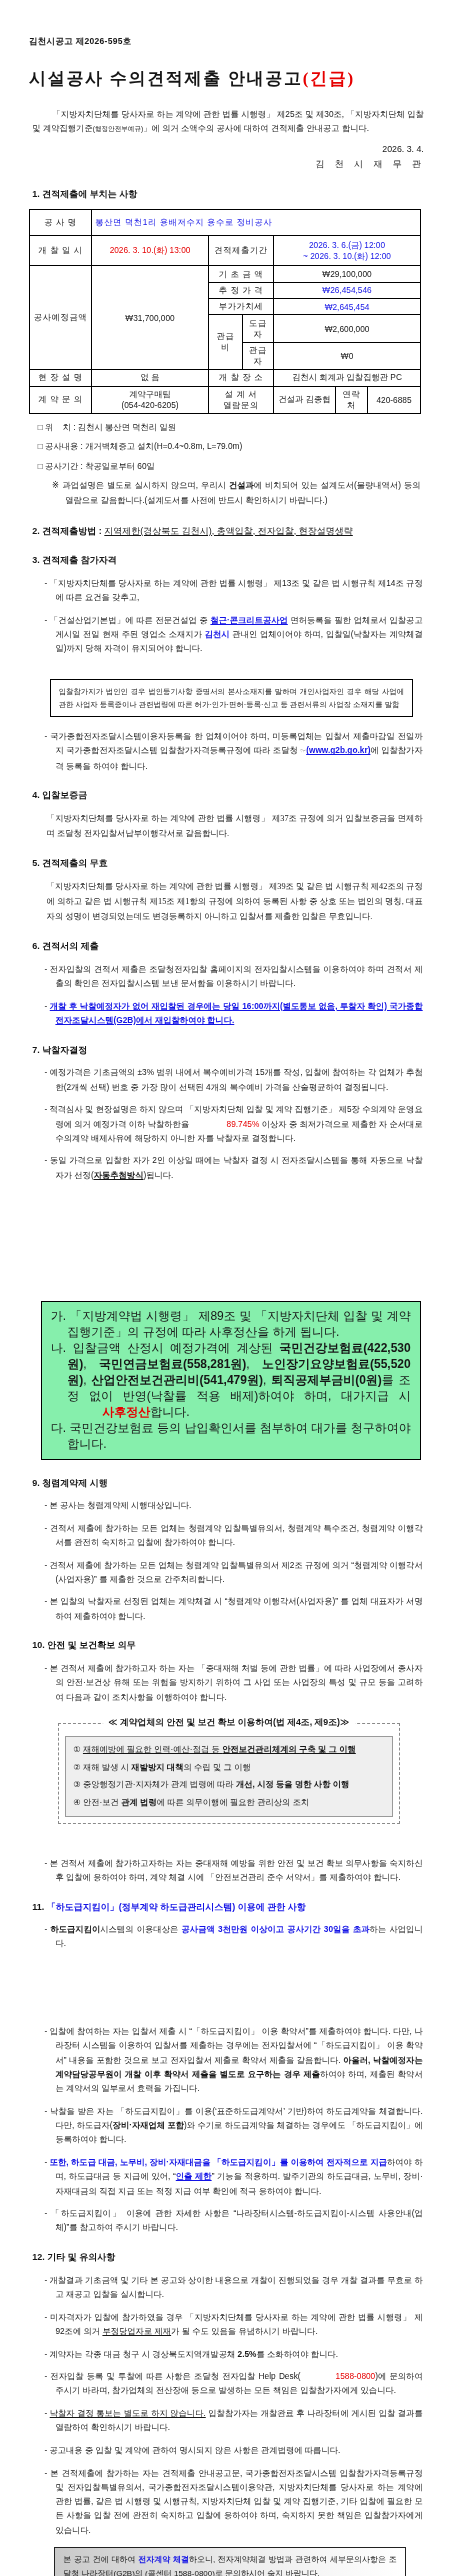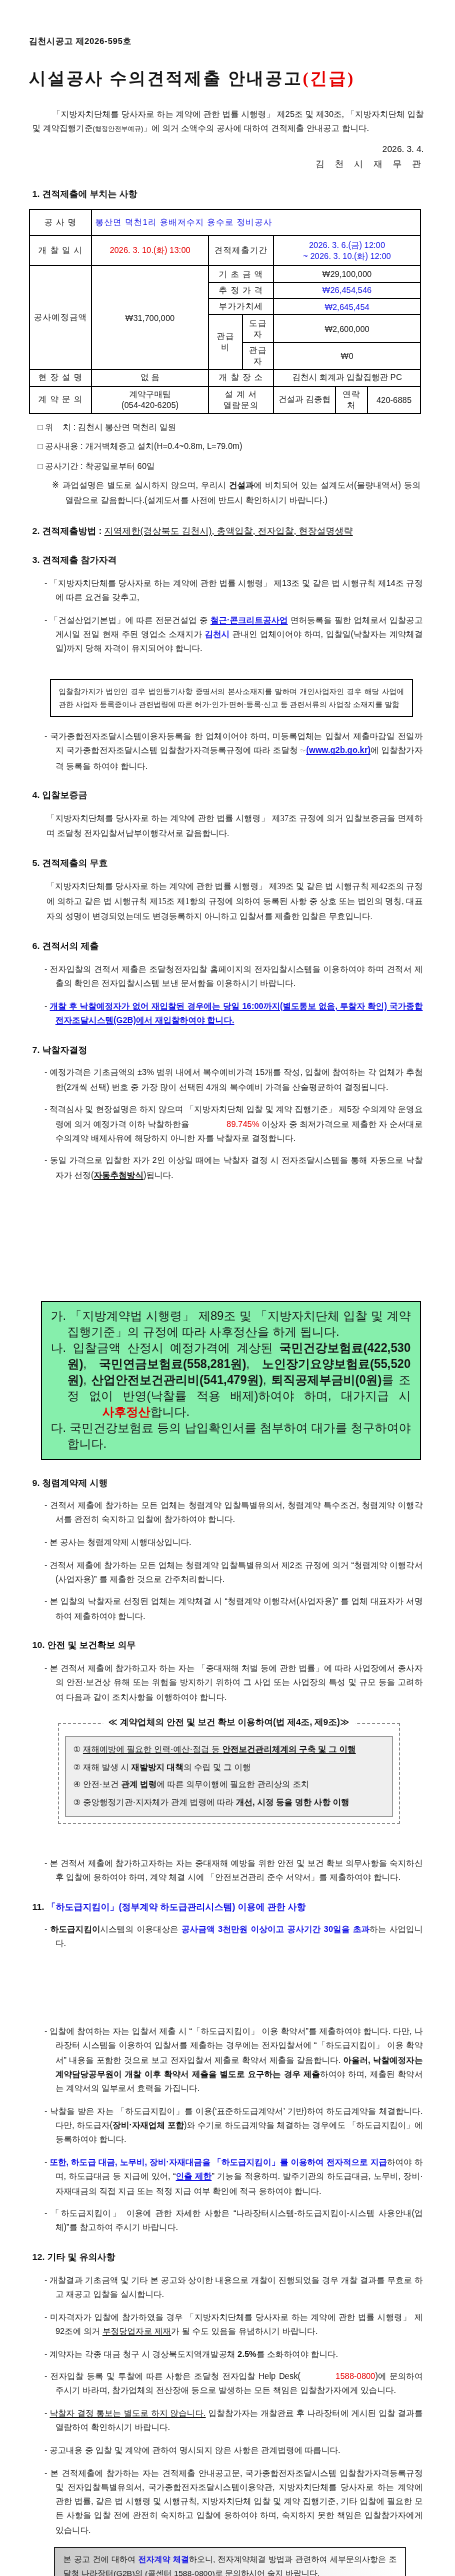--- a/index.html
+++ b/index.html
@@ -177,35 +177,35 @@
 
   <div class="gap gap-1"></div>
 
   <div class="pp-box">
     <div class="pp-item">가. 「지방계약법 시행령」 제89조 및 「지방자치단체 입찰 및 계약 집행기준」의 규정에 따라 사후정산을 하게 됩니다.</div>
     <div class="pp-item"><span>나. 입찰금액 산정시 예정가격에 계상된 </span><span class="sg-b">국민건강보험료(422,530원)</span><span>, </span><span class="sg-b">국민연금보험료(558,281원)</span><span>, </span><span class="sg-b">노인장기요양보험료(55,520원)</span><span>, </span><span class="sg-b">산업안전보건관리비(541,479원)</span><span>, </span><span class="sg-b">퇴직공제부금비(0원)</span><span>를 조정 없이 반영(낙찰률 적용 배제)하여야 하며, 대가지급 시 </span><span class="sg-r sg-b">사후정산</span><span>합니다.</span></div>
     <div class="pp-item">다. 국민건강보험료 등의 납입확인서를 첨부하여 대가를 청구하여야 합니다.</div>
   </div>
 
   <div class="sec-h">9. 청렴계약제 시행</div>
+  <div class="b">- 본 공사는 청렴계약제 시행대상입니다.</div>
   <div class="b">- 견적서 제출에 참가하는 모든 업체는 청렴계약 입찰특별유의서, 청렴계약 특수조건, 청렴계약 이행각서를 완전히 숙지하고 입찰에 참가하여야 합니다.</div>
-  <div class="b">- 본 공사는 청렴계약제 시행대상입니다.</div>
   <div class="b">- 견적서 제출에 참가하는 모든 업체는 청렴계약 입찰특별유의서 제2조 규정에 의거 “청렴계약 이행각서(사업자용)” 를 제출한 것으로 간주처리합니다.</div>
   <div class="b">- 본 입찰의 낙찰자로 선정된 업체는 계약체결 시 “청렴계약 이행각서(사업자용)” 를 업체 대표자가 서명하여 제출하여야 합니다.</div>
 
   <div class="sec-h">10. 안전 및 보건확보 의무</div>
   <div class="b">- 본 견적서 제출에 참가하고자 하는 자는 「중대재해 처벌 등에 관한 법률」에 따라 사업장에서 종사자의 안전·보건상 유해 또는 위험을 방지하기 위하여 그 사업 또는 사업장의 특성 및 규모 등을 고려하여 다음과 같이 조치사항을 이행하여야 합니다.</div>
 
   <div class="dash-box">
     <div class="dash-title">≪ 계약업체의 안전 및 보건 확보 이용하여(법 제4조, 제9조)≫</div>
     <div class="dash-inner">
       <div class="dash-item"><span>① </span><span class="sg-u">재해예방에 필요한 인력·예산·점검 등 </span><span class="sg-b sg-u">안전보건관리체계의 구축 및 그 이행</span></div>
       <div class="dash-item"><span>② 재해 발생 시 </span><span class="sg-b">재발방지 대책</span><span>의 수립 및 그 이행</span></div>
+      <div class="dash-item"><span>③ 중앙행정기관·지자체가 관계 법령에 따라 </span><span class="sg-b">개선, 시정 등을 명한 사항 이행</span></div>
       <div class="dash-item"><span>④ 안전·보건 </span><span class="sg-b">관계 법령</span><span>에 따른 의무이행에 필요한 관리상의 조치</span></div>
-      <div class="dash-item"><span>③ 중앙행정기관·지자체가 관계 법령에 따라 </span><span class="sg-b">개선, 시정 등을 명한 사항 이행</span></div>
     </div>
   </div>
 
   <div class="b" style="margin-top:32px">- 본 견적서 제출에 참가하고자하는 자는 중대재해 예방을 위한 안전 및 보건 확보 의무사항을 숙지하신 후 입찰에 응하여야 하며, 계약 체결 시에 「안전보건관리 준수 서약서」를 제출하여야 합니다.</div>
 
   <div class="sec-h"><span class="sg-b">11. </span><span class="sg-bl sg-b">「하도급지킴이」(정부계약 하도급관리시스템) 이용에 관한 사항</span></div>
   <div class="b"><span>- </span><span class="sg-b">하도급지킴이</span><span>시스템의 이용대상은 </span><span class="sg-bl sg-b">공사금액 3천만원 이상이고 공사기간 30일을 초과</span><span>하는 사업입니다.</span></div>
 
   <div class="gap gap-2"></div>
 

